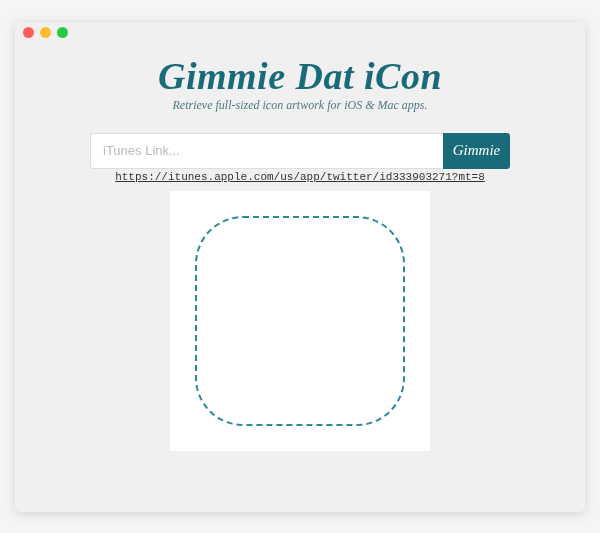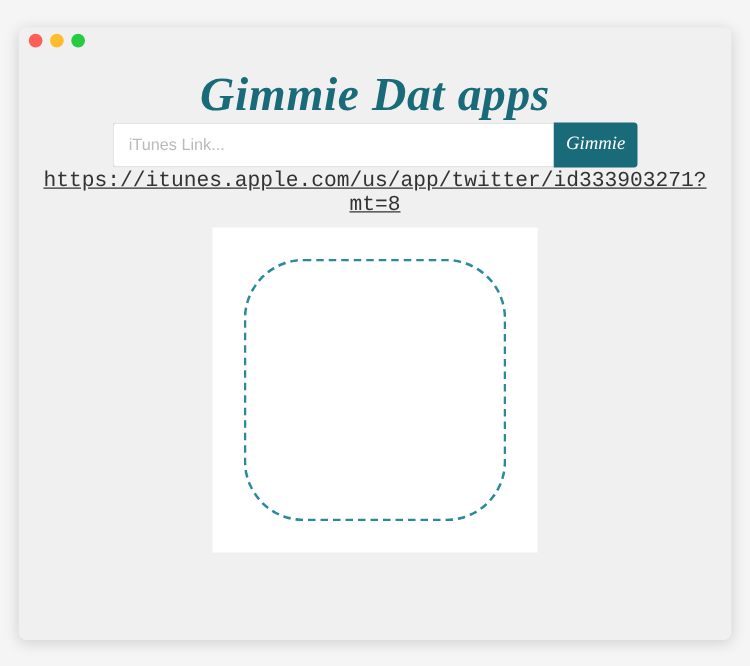--- a/index.html
+++ b/index.html
@@ -112,21 +112,21 @@
     }
     
     .hint-text {
       font-size: 12px;
       font-weight: bold;
       color: #333;
       text-align: center;
     }
     
     .hint-link {
-      font-size: 17px;
+      font-size: 11px;
       color: #333;
       text-decoration: underline;
       font-family: 'Courier New', monospace;
       text-align: center;
       margin-top: 2px;
       cursor: pointer;
     }
     
     .preview-area {
       margin-top: 8px;
@@ -149,21 +149,22 @@
 <body>
 
 <div class="window">
   <div class="titlebar">
     <div class="traffic-light tl-red"></div>
     <div class="traffic-light tl-yellow"></div>
     <div class="traffic-light tl-green"></div>
   </div>
 
   <div class="content">
-    <h1 class="app-title">Gimmie Dat apps</h1>
+    <h1 class="app-title">Gimmie Dat iCon</h1>
+    <div class="subtitle">Retrieve full-sized icon artwork for iOS &amp; Mac apps.</div>
 
     <div class="search-row">
       <input type="text" class="search-input" placeholder="iTunes Link..." style="">
       <button class="search-button">Gimmie</button>
     </div>
 
     <a class="hint-link">https://itunes.apple.com/us/app/twitter/id333903271?mt=8</a>
 
     <div class="preview-area">
       <div class="icon-placeholder"></div>

